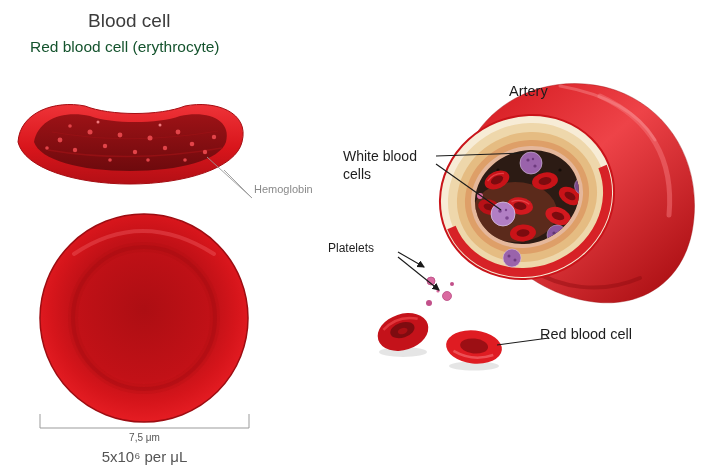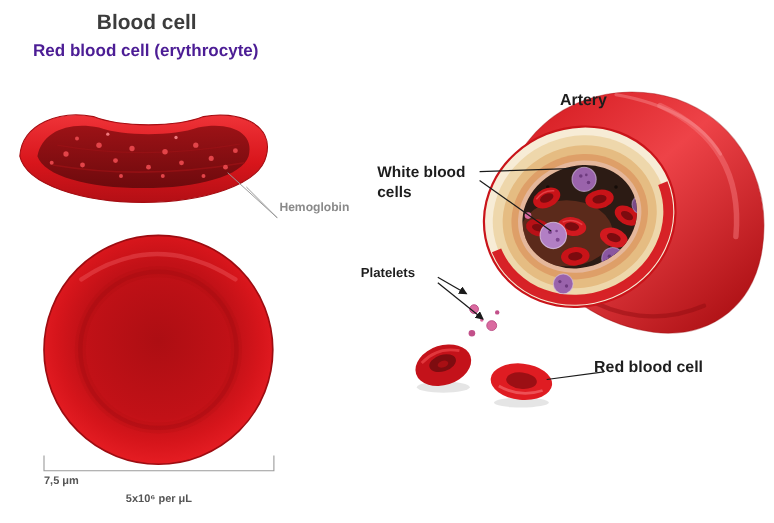--- a/index.html
+++ b/index.html
@@ -1,26 +1,26 @@
 <!DOCTYPE html>
 <html style="--red-main: #e01b20; --red-bright: #ef3338; --red-dark: #8e0f13; --wbc-purple: #9a63ab; --platelet-pink: #da6aa0; --vessel-cream: #f7ecd6; --vessel-tan: #e5bc82; --label-dark: #1d1d1d; --label-gray: #8a8a8a;"><head>
 <meta charset="utf-8">
 <style>
   html,body{margin:0;padding:0;background:#fff;}
   .canvas{
     position:relative;width:704px;height:475px;background:#ffffff;overflow:hidden;
     font-family:"Liberation Sans",sans-serif;
   }
   .canvas svg{position:absolute;left:0;top:0;}
-  .lbl{position:absolute;color:var(--label-dark,#1d1d1d);font-weight:bold;}
+  .lbl{position:absolute;color:var(--label-dark,#1d1d1d);}
   .title{left:88px;top:10px;font-size:19px;color:#3c3c3c;}
-  .subtitle{left:30px;top:38px;font-size:15.5px;color:#4c1d95;}
+  .subtitle{left:30px;top:38px;font-size:15.5px;color:#14532d;}
   .hemoglobin{left:254px;top:183px;font-size:11px;color:var(--label-gray,#8a8a8a);}
-  .size{left:40px;top:432px;width:209px;text-align:left;font-size:10px;color:#555;}
-  .conc{left:40px;top:448px;width:209px;text-align:center;font-size:10px;color:#555;}
+  .size{left:40px;top:432px;width:209px;text-align:center;font-size:10px;color:#555;}
+  .conc{left:40px;top:448px;width:209px;text-align:center;font-size:15px;color:#555;}
   .artery{left:477px;top:83px;font-size:14.5px;margin-left:32px;}
   .wbc{left:343px;top:147px;font-size:14px;white-space:pre-line;line-height:18px;}
   .platelets{left:328px;top:241px;font-size:12px;}
   .rbc{left:540px;top:326px;font-size:14.5px;}
 </style>
 </head>
 <body>
 
 <div class="canvas">
 

